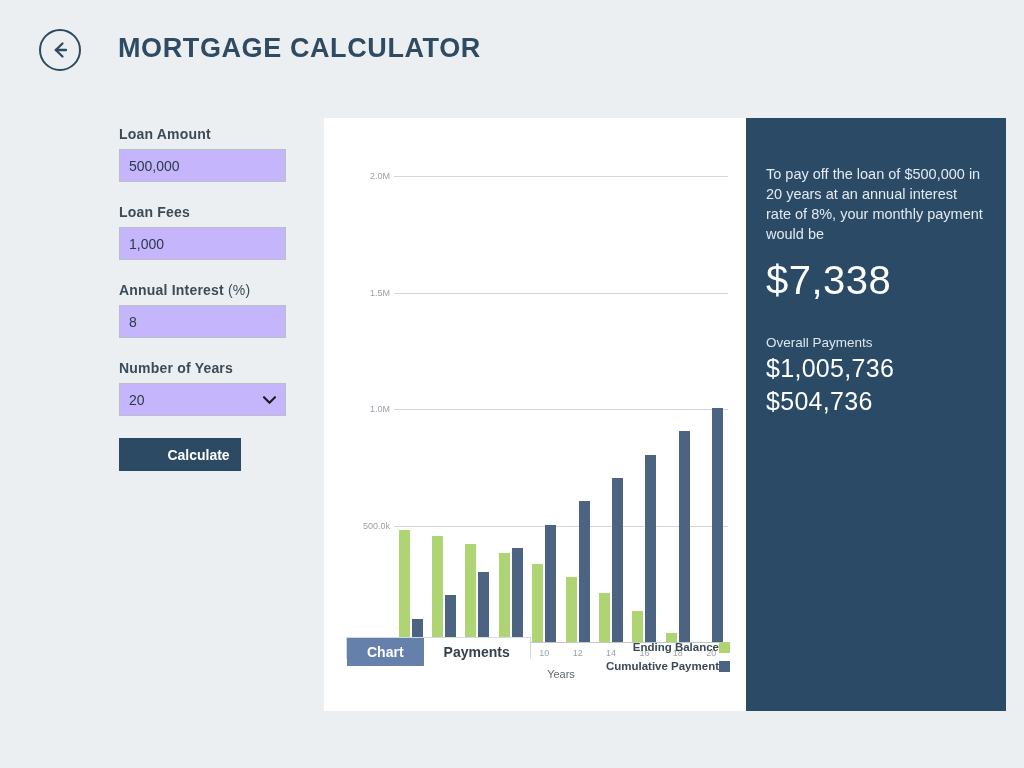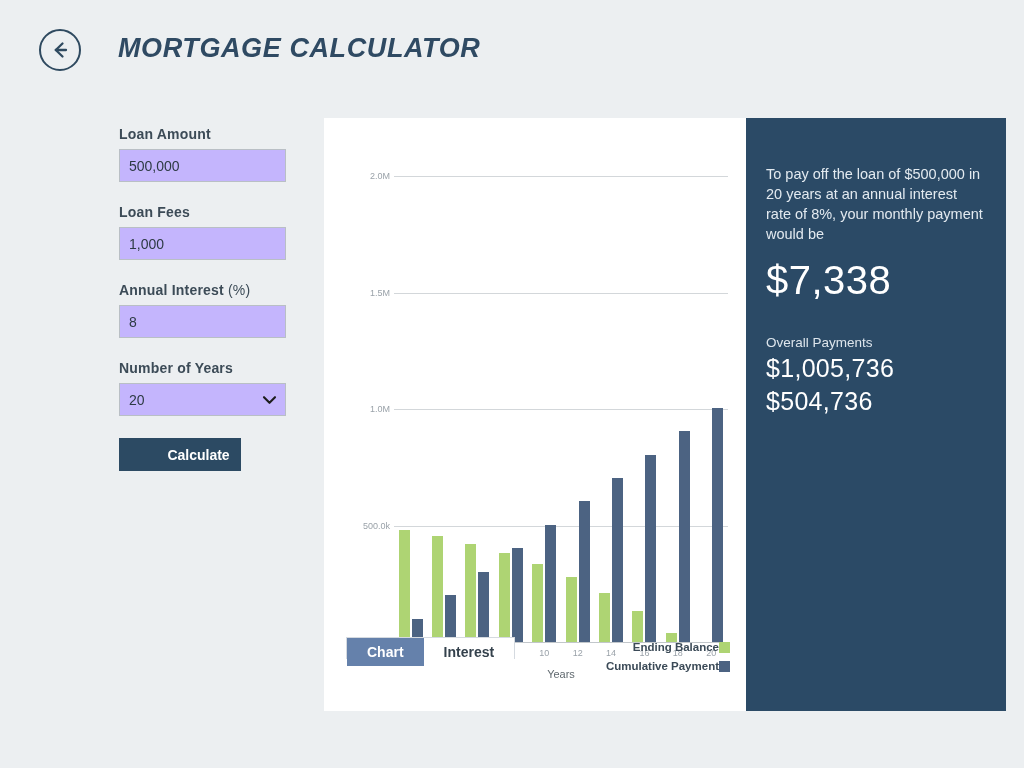--- a/index.html
+++ b/index.html
@@ -6,21 +6,21 @@
   html, body {
     width: 1024px; height: 768px;
     background: #eceff1;
     font-family: "Liberation Sans", sans-serif;
     overflow: hidden;
   }
   body { position: relative; }
 
   
   .header {
-    position: absolute; left: 0; top: 0; width: 812px; height: 100px; font-style: italic;
+    position: absolute; left: 0; top: 0; width: 812px; height: 100px;
   }
   .back-btn {
     position: absolute; left: 39px; top: 29px;
     width: 42px; height: 42px; border-radius: 50%;
     border: 2px solid #2f4a60;
     display: flex; align-items: center; justify-content: center;
     cursor: pointer; background: transparent;
   }
   .back-btn svg { display: block; }
   .page-title {
@@ -266,21 +266,21 @@
         <div class="xtick">16</div>
         <div class="xtick">18</div>
         <div class="xtick">20</div>
       </div>
     <div class="xlabel">Years</div>
   </div>
 </div>
 
 <div class="tabs">
   <div class="tab active">Chart</div>
-  <div class="tab inactive">Interest</div>
+  <div class="tab inactive">Payments</div>
 </div>
 
 <div class="legend">
   <div class="legend-row">
     <span class="legend-label">Ending Balance</span>
     <span class="swatch" id="sw0" style="background: rgb(174, 212, 115);"></span>
   </div>
   <div class="legend-row">
     <span class="legend-label">Cumulative Payment</span>
     <span class="swatch" id="sw1" style="background: rgb(76, 99, 130);"></span>

